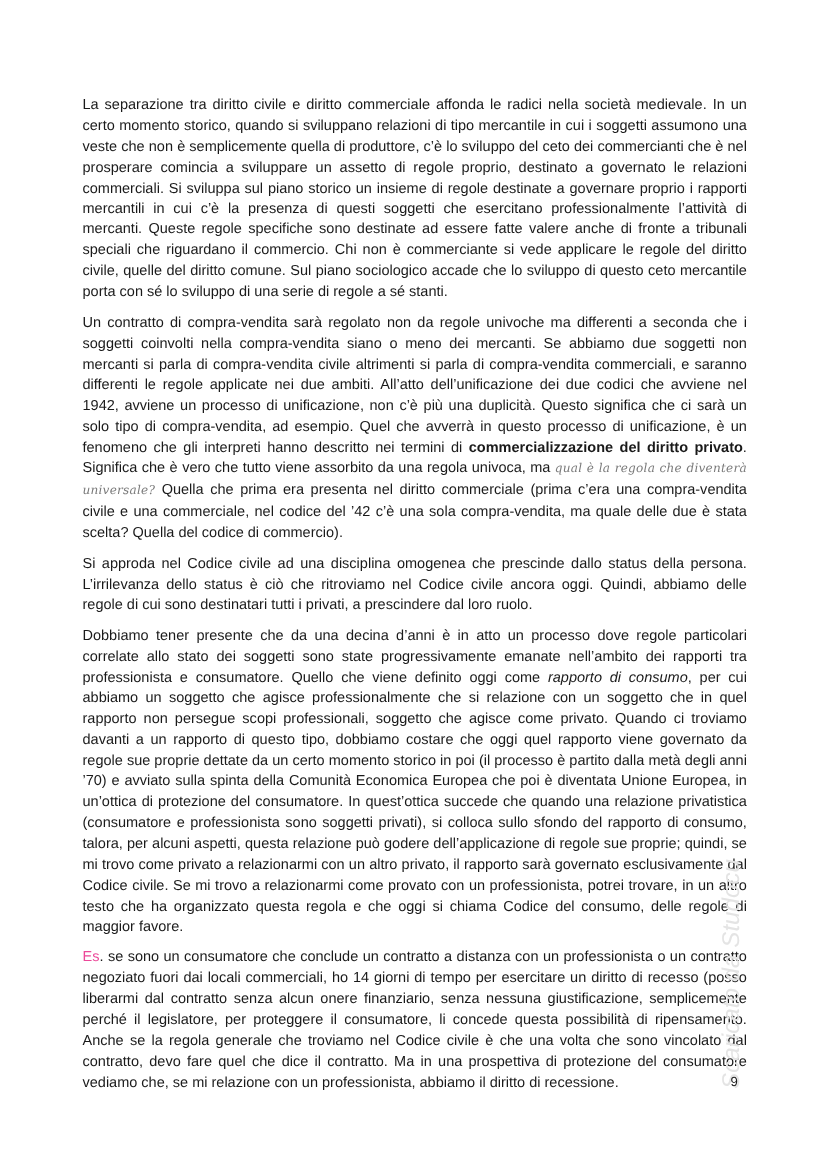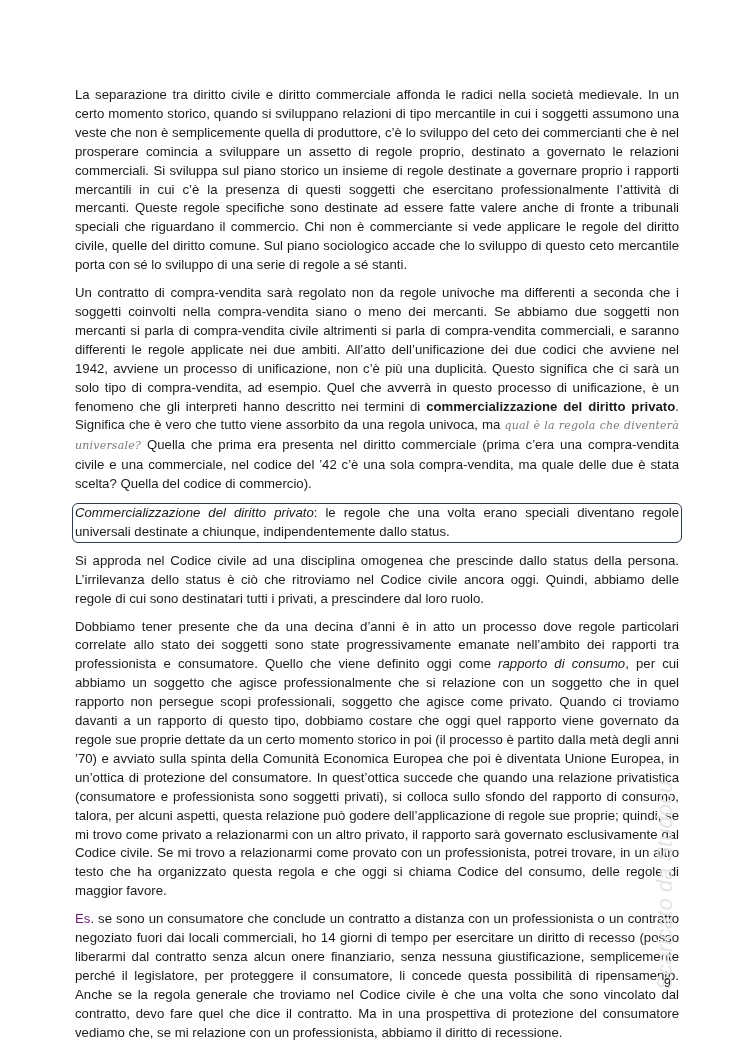--- a/index.html
+++ b/index.html
@@ -13,21 +13,21 @@
   .bold { font-weight: bold; }
   .ital { font-style: italic; }
   .hand {
     font-family: "DejaVu Serif", serif; font-style: italic; font-size: 11px;
     color: #7a7a7a; letter-spacing: 0.2px;
   }
   .boxed {
     border: 1.6px solid #2f3b52; border-radius: 6px; padding: 0 2px;
     margin: 0 -3px 9px -3px;
   }
-  .es { color: #701a75; }
+  .es { color: #ec4899; }
   .pagenum {
     position: absolute; left: 664px; top: 976px;
     font-family: "Liberation Sans", sans-serif; font-size: 12px; color: #1a1a1a;
   }
   .watermark {
     position: absolute; left: 652px; top: 520px; width: 22px; height: 470px;
     writing-mode: vertical-rl; transform: rotate(180deg);
     font-family: "Liberation Sans", sans-serif; font-size: 22px; color: #e4e4e4;
     white-space: nowrap; overflow: hidden; font-style: italic;
   }
@@ -35,23 +35,20 @@
 </head>
 <body>
 
 <div class="page">
   <p class="para">La separazione tra diritto civile e diritto commerciale affonda le radici nella società medievale. In un certo momento storico, quando si sviluppano relazioni di tipo mercantile in cui i soggetti assumono una veste che non è semplicemente quella di produttore, c’è lo sviluppo del ceto dei commercianti che è nel prosperare comincia a sviluppare un assetto di regole proprio, destinato a governato le relazioni commerciali. Si sviluppa sul piano storico un insieme di regole destinate a governare proprio i rapporti mercantili in cui c’è la presenza di questi soggetti che esercitano professionalmente l’attività di mercanti. Queste regole specifiche sono destinate ad essere fatte valere anche di fronte a tribunali speciali che riguardano il commercio. Chi non è commerciante si vede applicare le regole del diritto civile, quelle del diritto comune. Sul piano sociologico accade che lo sviluppo di questo ceto mercantile porta con sé lo sviluppo di una serie di regole a sé stanti.</p>
 
   <p class="para">
     <span>Un contratto di compra-vendita sarà regolato non da regole univoche ma differenti a seconda che i soggetti coinvolti nella compra-vendita siano o meno dei mercanti. Se abbiamo due soggetti non mercanti si parla di compra-vendita civile altrimenti si parla di compra-vendita commerciali, e saranno differenti le regole applicate nei due ambiti. All’atto dell’unificazione dei due codici che avviene nel 1942, avviene un processo di unificazione, non c’è più una duplicità. Questo significa che ci sarà un solo tipo di compra-vendita, ad esempio. Quel che avverrà in questo processo di unificazione, è un fenomeno che gli interpreti hanno descritto nei termini di </span><span class="bold">commercializzazione del diritto privato</span><span>. Significa che è vero che tutto viene assorbito da una regola univoca, ma </span><span class="hand">qual è la regola che diventerà universale?</span><span> Quella che prima era presenta nel diritto commerciale (prima c’era una compra-vendita civile e una commerciale, nel codice del ’42 c’è una sola compra-vendita, ma quale delle due è stata scelta? Quella del codice di commercio).</span>
   </p>
 
-  <p class="para boxed">
-    <span class="ital">Commercializzazione del diritto privato</span><span>: le regole che una volta erano speciali diventano regole universali destinate a chiunque, indipendentemente dallo status.</span>
-  </p>
 
   <p class="para">Si approda nel Codice civile ad una disciplina omogenea che prescinde dallo status della persona. L’irrilevanza dello status è ciò che ritroviamo nel Codice civile ancora oggi. Quindi, abbiamo delle regole di cui sono destinatari tutti i privati, a prescindere dal loro ruolo.</p>
 
   <p class="para">
     <span>Dobbiamo tener presente che da una decina d’anni è in atto un processo dove regole particolari correlate allo stato dei soggetti sono state progressivamente emanate nell’ambito dei rapporti tra professionista e consumatore. Quello che viene definito oggi come </span><span class="ital">rapporto di consumo</span><span>, per cui abbiamo un soggetto che agisce professionalmente che si relazione con un soggetto che in quel rapporto non persegue scopi professionali, soggetto che agisce come privato. Quando ci troviamo davanti a un rapporto di questo tipo, dobbiamo costare che oggi quel rapporto viene governato da regole sue proprie dettate da un certo momento storico in poi (il processo è partito dalla metà degli anni ’70) e avviato sulla spinta della Comunità Economica Europea che poi è diventata Unione Europea, in un’ottica di protezione del consumatore. In quest’ottica succede che quando una relazione privatistica (consumatore e professionista sono soggetti privati), si colloca sullo sfondo del rapporto di consumo, talora, per alcuni aspetti, questa relazione può godere dell’applicazione di regole sue proprie; quindi, se mi trovo come privato a relazionarmi con un altro privato, il rapporto sarà governato esclusivamente dal Codice civile. Se mi trovo a relazionarmi come provato con un professionista, potrei trovare, in un altro testo che ha organizzato questa regola e che oggi si chiama Codice del consumo, delle regole di maggior favore.</span>
   </p>
 
   <p class="para">
     <span class="es">Es</span><span>. se sono un consumatore che conclude un contratto a distanza con un professionista o un contratto negoziato fuori dai locali commerciali, ho 14 giorni di tempo per esercitare un diritto di recesso (posso liberarmi dal contratto senza alcun onere finanziario, senza nessuna giustificazione, semplicemente perché il legislatore, per proteggere il consumatore, li concede questa possibilità di ripensamento. Anche se la regola generale che troviamo nel Codice civile è che una volta che sono vincolato dal contratto, devo fare quel che dice il contratto. Ma in una prospettiva di protezione del consumatore vediamo che, se mi relazione con un professionista, abbiamo il diritto di recessione.</span>
   </p>

